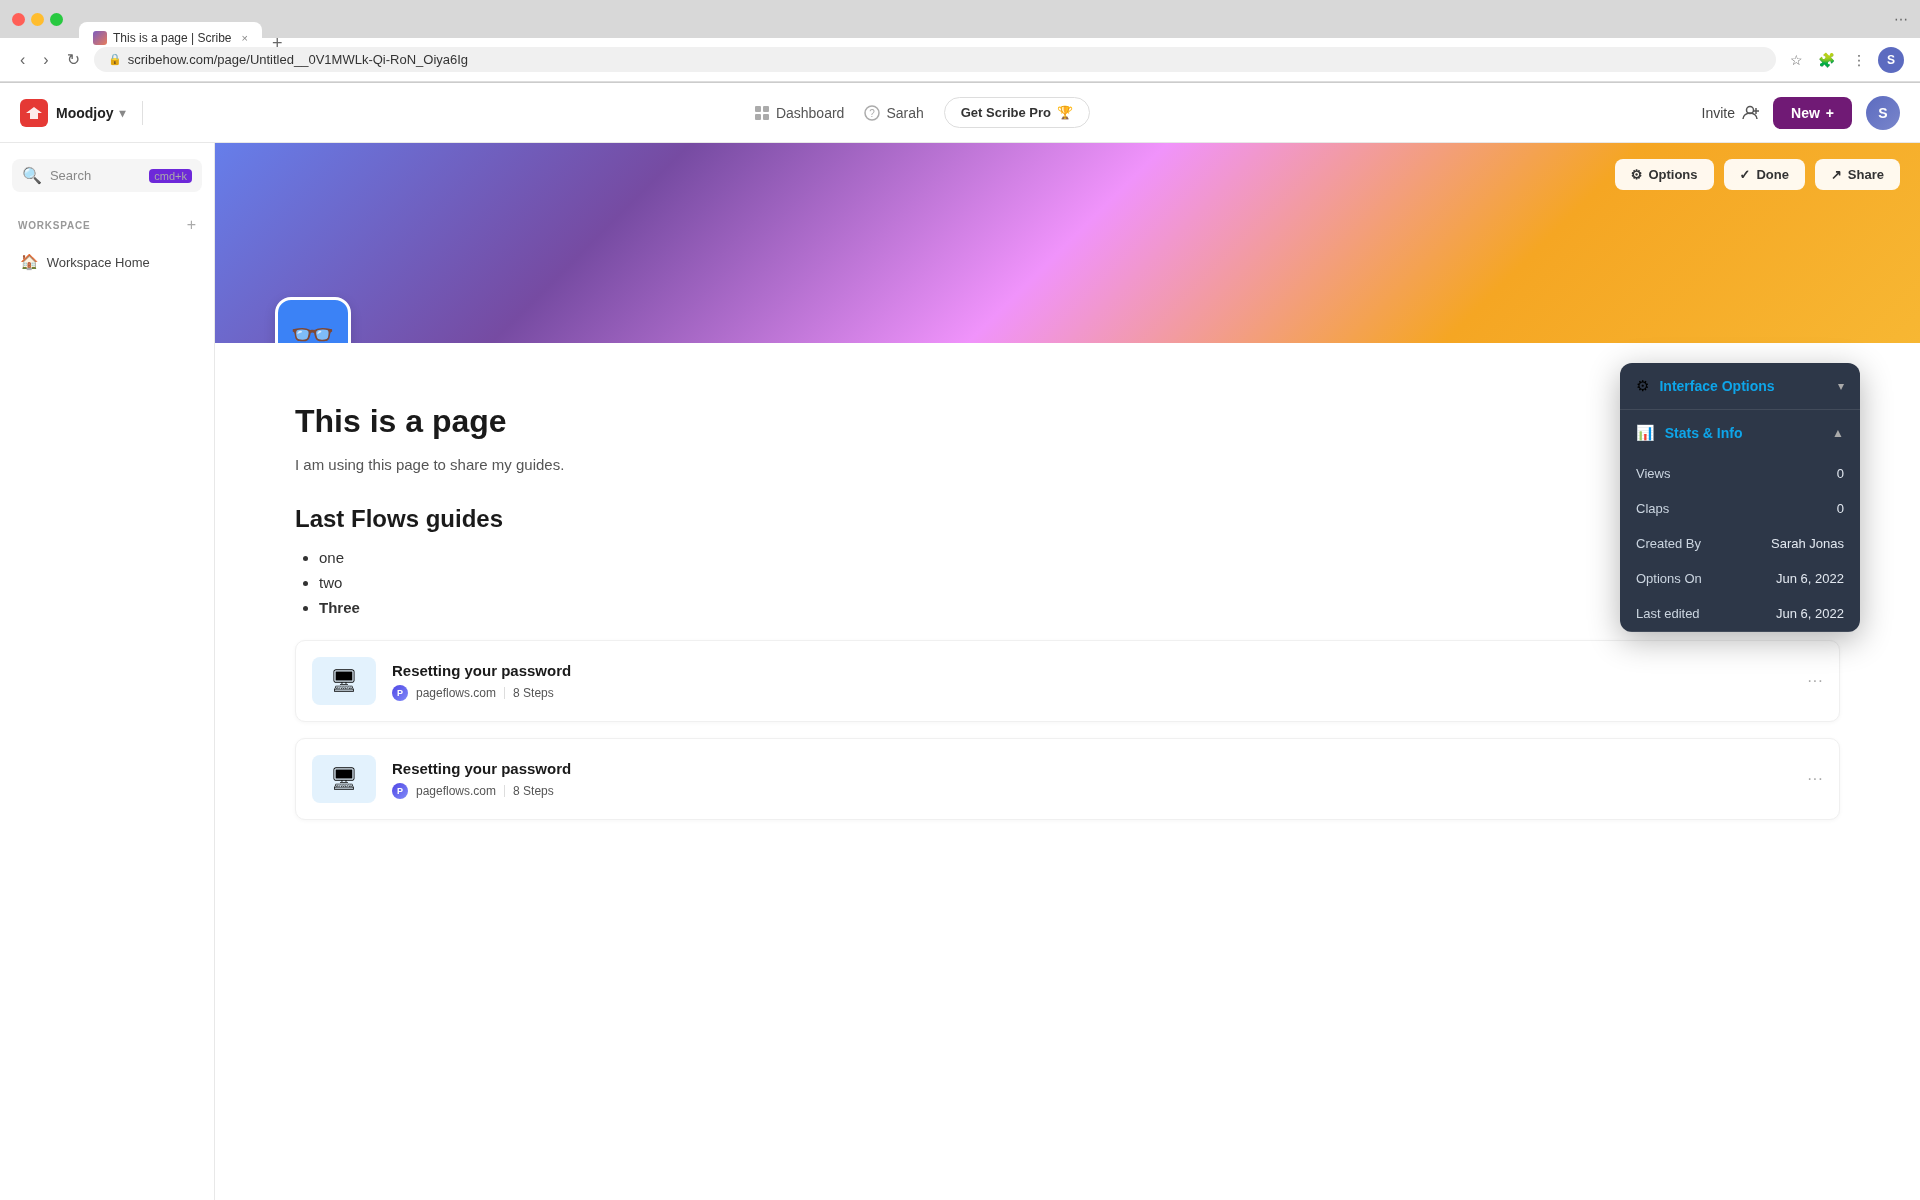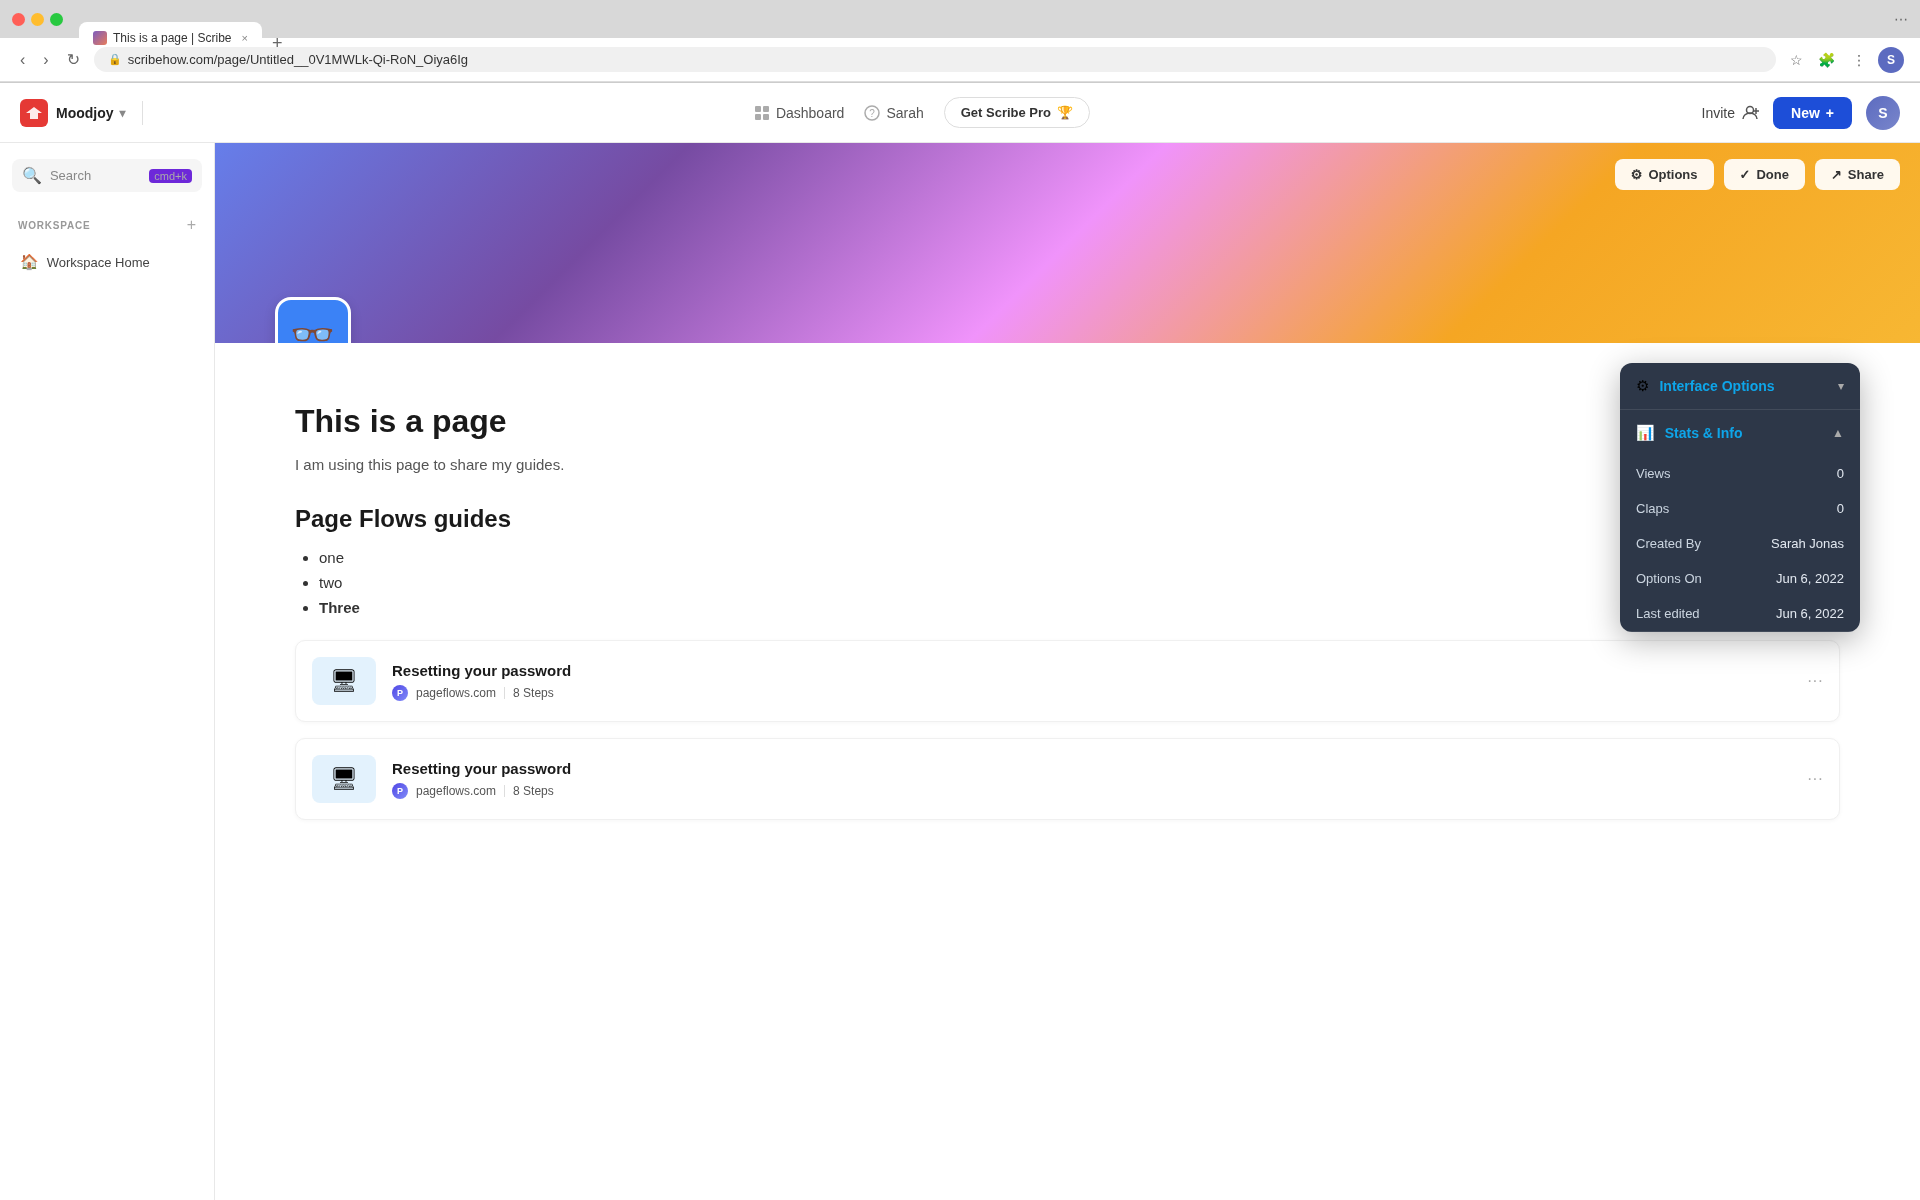--- a/index.html
+++ b/index.html
@@ -39,21 +39,21 @@
     .brand-icon svg { width: 20px; height: 16px; }
     .workspace-selector { display: flex; align-items: center; gap: 6px; font-size: 14px; font-weight: 600; color: #222; cursor: pointer; }
     .workspace-selector .chevron { color: #888; font-size: 12px; }
     .nav-divider { width: 1px; height: 24px; background: #e0e0e0; }
     .nav-center { display: flex; align-items: center; gap: 20px; flex: 1; justify-content: center; }
     .nav-link { display: flex; align-items: center; gap: 6px; font-size: 14px; color: #555; cursor: pointer; text-decoration: none; justify-content: center; }
     .nav-link svg { opacity: 0.7; }
     .get-pro-btn { background: #fff; border: 1px solid #ddd; border-radius: 20px; padding: 7px 16px; font-size: 13px; font-weight: 600; color: #333; cursor: pointer; display: flex; align-items: center; gap: 6px; }
     .nav-right { display: flex; align-items: center; gap: 14px; margin-left: auto; }
     .invite-btn { display: flex; align-items: center; gap: 6px; font-size: 14px; color: #444; cursor: pointer; font-weight: 500; }
-    .new-btn { background: #1d4ed8; color: #fff; border: none; border-radius: 8px; padding: 8px 18px; font-size: 14px; font-weight: 600; cursor: pointer; display: flex; align-items: center; gap: 6px; }
+    .new-btn { background: #701a75; color: #fff; border: none; border-radius: 8px; padding: 8px 18px; font-size: 14px; font-weight: 600; cursor: pointer; display: flex; align-items: center; gap: 6px; }
     .user-avatar { width: 34px; height: 34px; border-radius: 50%; background: linear-gradient(135deg, #5c6bc0, #7986cb); color: white; display: flex; align-items: center; justify-content: center; font-size: 14px; font-weight: bold; cursor: pointer; }
 
     
     .main-layout { display: flex; flex: 1; overflow: hidden; }
 
     
     .sidebar { width: 215px; background: #fff; border-right: 1px solid #e8e8e8; display: flex; flex-direction: column; padding: 16px 12px; flex-shrink: 0; }
     .search-box { display: flex; align-items: center; gap: 8px; background: #f5f5f5; border-radius: 8px; padding: 7px 10px; margin-bottom: 20px; cursor: pointer; }
     .search-text { font-size: 13px; color: #888; flex: 1; }
     .search-shortcut { font-size: 11px; color: #aaa; background: #6d28d9; padding: 1px 5px; border-radius: 4px; }
@@ -244,21 +244,21 @@
             <span class="page-icon-emoji">👓</span>
             <span class="page-icon-label">Edit</span>
           </div>
         </div>
       </div>
 
       <div class="page-content" style="overflow-y:auto; height:calc(100% - 200px);">
         <h1 class="page-title">This is a page</h1>
         <p class="page-description">I am using this page to share my guides.</p>
 
-        <h2 class="section-heading">Page Flows guides</h2>
+        <h2 class="section-heading">Last Flows guides</h2>
         <ul class="bullet-list">
           <li>one</li>
           <li>two</li>
           <li style="font-weight:600;">Three</li>
         </ul>
 
         <div class="guide-card">
           <div class="guide-thumbnail">
             <span style="font-size:22px;">🖥</span>
           </div>

